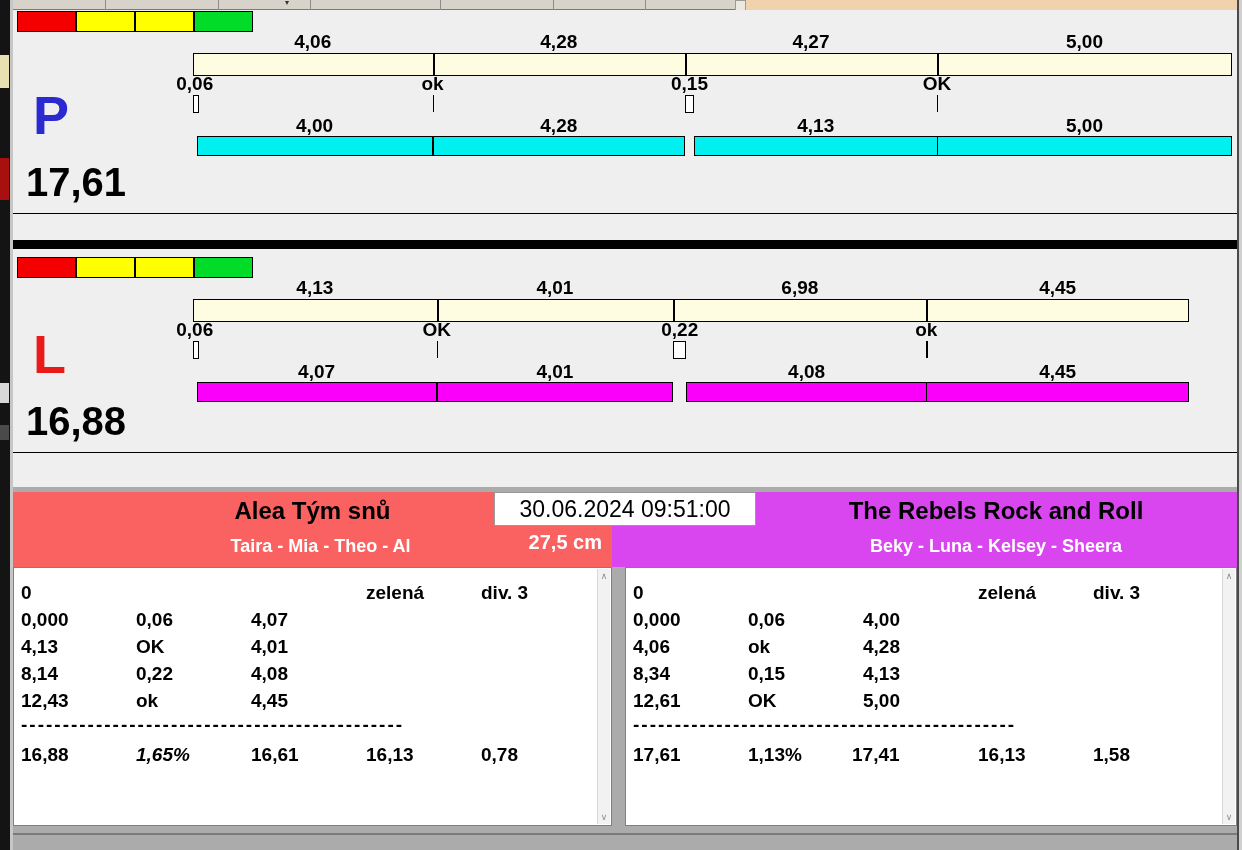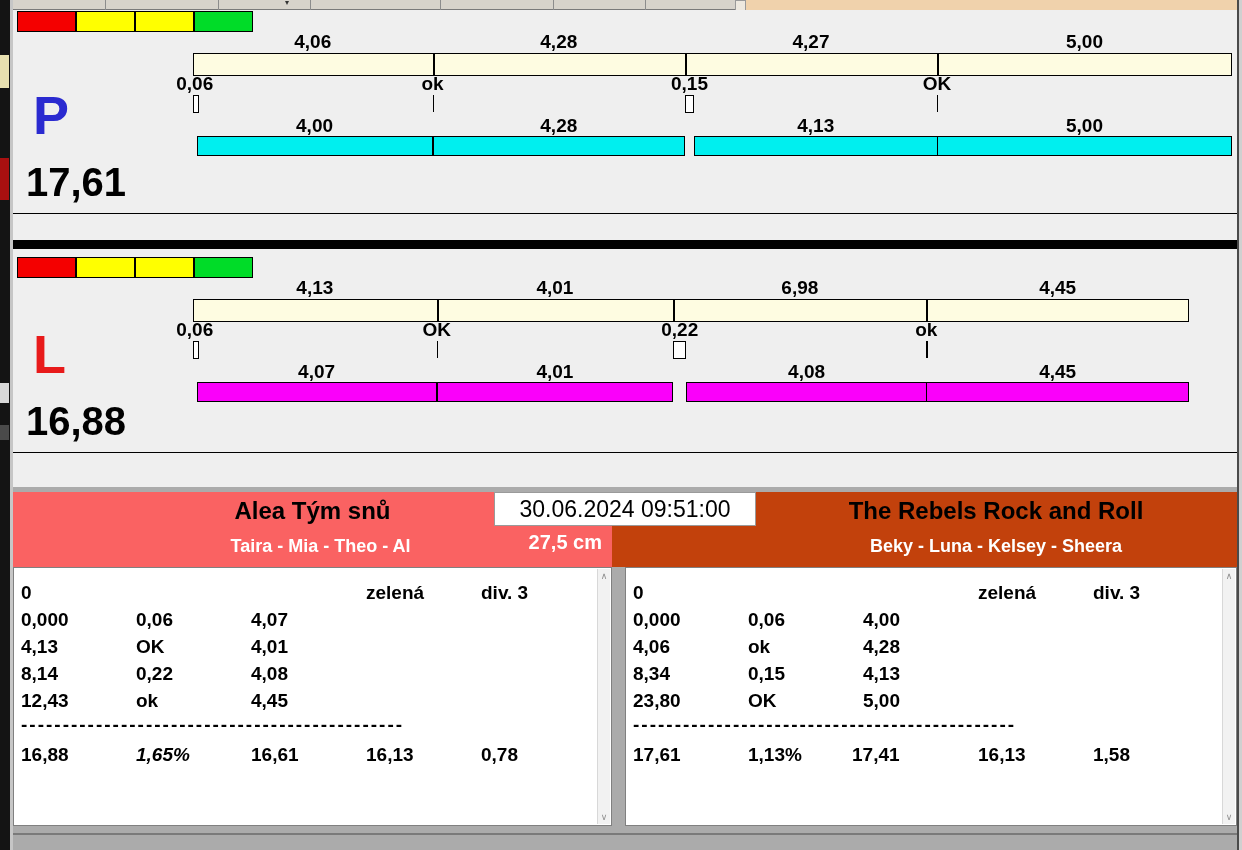--- a/index.html
+++ b/index.html
@@ -158,21 +158,21 @@
 
   <div class="thin-strip abs" style="top:452px;height:35px;"></div>
 
   <div id="sb-backing" class="abs"></div>
 
   <div id="hdr-left" class="team-header abs" style="background: rgb(250, 98, 98);">
     <div class="team-name">Alea Tým snů</div>
     <div class="team-dogs">Taira - Mia - Theo - Al</div>
     <div class="team-height">27,5 cm</div>
   </div>
-  <div id="hdr-right" class="team-header abs" style="background: #c2410c;">
+  <div id="hdr-right" class="team-header abs" style="background: #d946ef;">
     <div class="team-name">The Rebels Rock and Roll</div>
     <div class="team-dogs">Beky - Luna - Kelsey - Sheera</div>
     <div class="team-height">20 cm</div>
   </div>
 
   <div id="datetime" class="abs">30.06.2024 09:51:00</div>
 
   <div id="table-left" class="result-table abs">
     <div class="vscroll">
       <div class="sarrow up">∧</div>
@@ -210,21 +210,21 @@
       <div class="num" style="position: absolute; left: 467px; top: 14px;">div. 3</div>
       <div class="num" style="position: absolute; left: 7px; top: 41px;">0,000</div>
       <div class="num" style="position: absolute; left: 122px; top: 41px;">0,06</div>
       <div class="num" style="position: absolute; left: 237px; top: 41px;">4,00</div>
       <div class="num" style="position: absolute; left: 7px; top: 68px;">4,06</div>
       <div class="num" style="position: absolute; left: 122px; top: 68px;">ok</div>
       <div class="num" style="position: absolute; left: 237px; top: 68px;">4,28</div>
       <div class="num" style="position: absolute; left: 7px; top: 95px;">8,34</div>
       <div class="num" style="position: absolute; left: 122px; top: 95px;">0,15</div>
       <div class="num" style="position: absolute; left: 237px; top: 95px;">4,13</div>
-      <div class="num" style="position: absolute; left: 7px; top: 122px;">23,80</div>
+      <div class="num" style="position: absolute; left: 7px; top: 122px;">12,61</div>
       <div class="num" style="position: absolute; left: 122px; top: 122px;">OK</div>
       <div class="num" style="position: absolute; left: 237px; top: 122px;">5,00</div>
       <div class="num" style="position: absolute; left: 7px; top: 146px; letter-spacing: 2px;">----------------------------------------------</div>
       <div class="num" style="position: absolute; left: 7px; top: 176px;">17,61</div>
       <div class="num" style="position: absolute; left: 122px; top: 176px;">1,13%</div>
       <div class="num" style="position: absolute; left: 226px; top: 176px;">17,41</div>
       <div class="num" style="position: absolute; left: 352px; top: 176px;">16,13</div>
       <div class="num" style="position: absolute; left: 467px; top: 176px;">1,58</div>
     </div>
 

